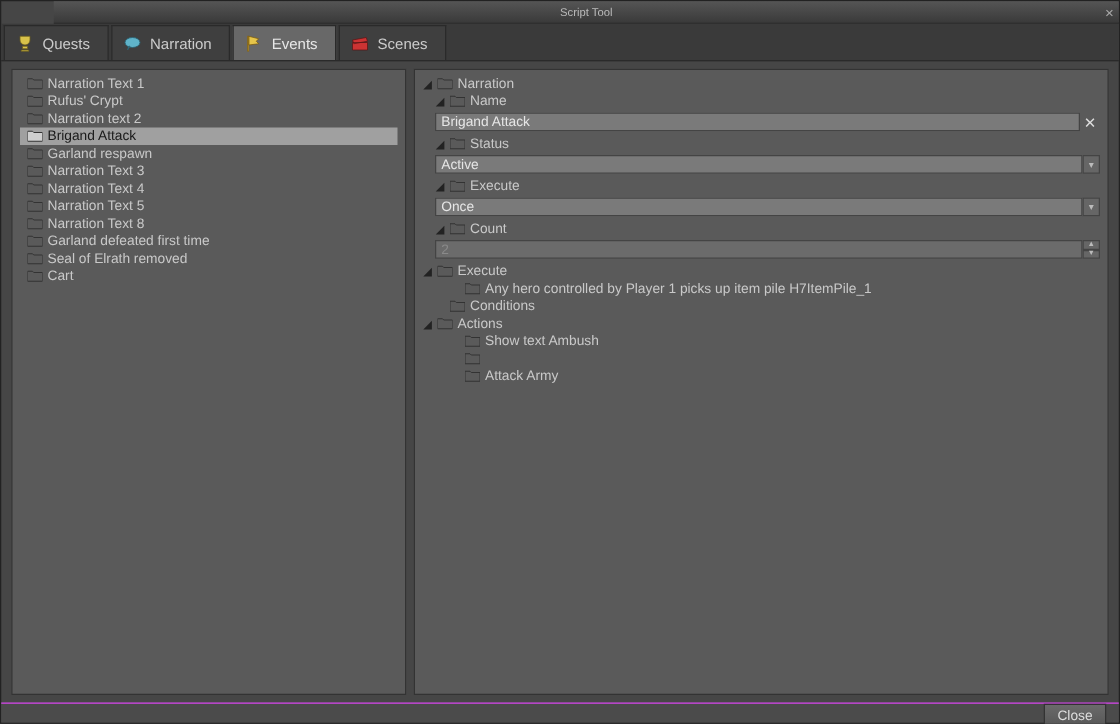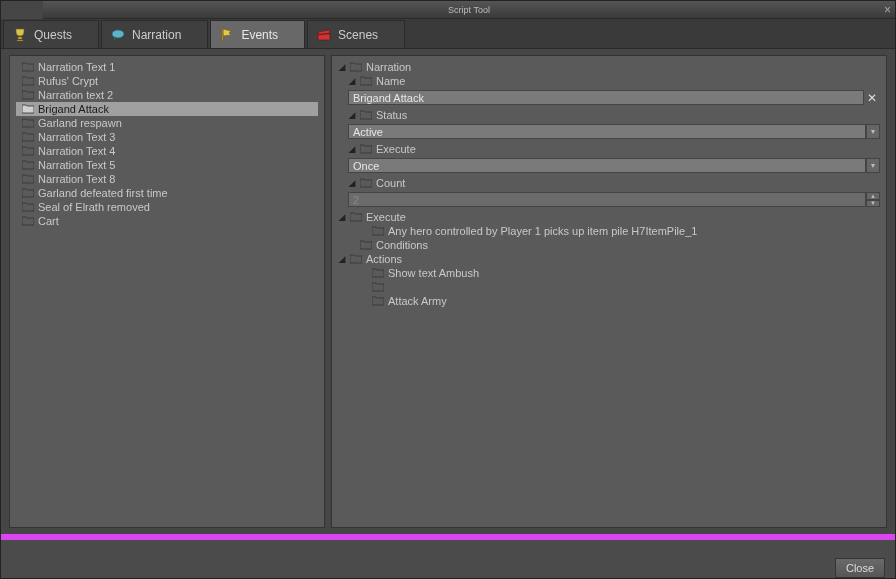--- a/index.html
+++ b/index.html
@@ -2,21 +2,21 @@
 <html><head>
 <meta charset="utf-8">
 <style>
   * { box-sizing: border-box; margin: 0; padding: 0; font-family: Arial, sans-serif; }
   body { background: #1a1a1a; width: 896px; height: 579px; overflow: hidden; }
   .window { width: 896px; height: 579px; background: #464646; display: flex; flex-direction: column; border: 1px solid #222; }
   .titlebar { height: 18px; background: linear-gradient(#555,#3a3a3a); display: flex; align-items: center; position: relative; border-bottom: 1px solid #2a2a2a; margin-left: 42px; }
   .titlebar-title { flex: 1; text-align: center; color: #bbb; font-size: 9px; }
   .titlebar-close { position: absolute; right: 4px; top: 2px; color: #aaa; font-size: 12px; cursor: pointer; }
   .tabs { height: 30px; background: #3a3a3a; display: flex; align-items: flex-end; border-bottom: 1px solid #2a2a2a; }
-  .tab { height: 28px; padding: 0 26px 0 8px; display: flex; align-items: center; gap: 6px; color: #ccc; font-size: 12px; border: 1px solid #2a2a2a; border-bottom: none; background: #3f3f3f; cursor: pointer; margin-left: 2px; }
+  .tab { height: 28px; padding: 0 14px 0 8px; display: flex; align-items: center; gap: 6px; color: #ccc; font-size: 12px; border: 1px solid #2a2a2a; border-bottom: none; background: #3f3f3f; cursor: pointer; margin-left: 2px; }
   .tab.active { background: #686868; color: #e8e8e8; }
   .tab-icon { width: 16px; height: 16px; display: inline-flex; align-items: center; justify-content: center; }
   .content { flex: 1; display: flex; gap: 6px; padding: 6px 8px; }
   .panel { background: #5a5a5a; border: 1px solid #333; position: relative; }
   .panel-left { width: 316px; }
   .panel-right { flex: 1; }
   .tree { padding: 4px 6px; color: #c9c9c9; font-size: 11px; }
   .tree-item { display: flex; align-items: center; gap: 4px; height: 14px; padding-left: 6px; cursor: pointer; white-space: nowrap; }
   .tree-item.selected { background: #a0a0a0; color: #1a1a1a; }
   .folder-icon { width: 12px; height: 10px; display: inline-block; }
@@ -26,21 +26,21 @@
   .prop-label { height: 14px; display: flex; align-items: center; gap: 4px; color: #c9c9c9; font-size: 11px; }
   .prop-input-row { display: flex; align-items: center; margin: 2px 0 3px 0; }
   .prop-input { flex: 1; height: 15px; background: #7a7a7a; border: 1px solid #444; color: #e6e6e6; font-size: 11px; padding: 0 4px; outline: none; }
   .prop-input.darker { background: #6b6b6b; color: #8a8a8a; }
   .input-x { width: 16px; text-align: center; color: #ddd; font-size: 12px; cursor: pointer; }
   .dropdown-btn { width: 14px; height: 15px; background: #666; border: 1px solid #444; color: #bbb; font-size: 8px; display: flex; align-items: center; justify-content: center; cursor: pointer; }
   .spinner { width: 14px; display: flex; flex-direction: column; }
   .spinner-btn { height: 7.5px; background: #666; border: 1px solid #444; color: #bbb; font-size: 6px; display: flex; align-items: center; justify-content: center; cursor: pointer; line-height: 1; }
   .indent-1 { padding-left: 10px; }
   .indent-2 { padding-left: 22px; }
-  .footer { height: 44px; background: #4b4b4b; border-top: 6px solid #d946ef; display: flex; justify-content: flex-end; align-items: flex-end; padding: 0 10px; }
+  .footer { height: 16px; background: #4b4b4b; border-top: 1px solid #d946ef; display: flex; justify-content: flex-end; align-items: flex-start; padding: 0 10px; }
   .close-btn { width: 50px; height: 20px; background: linear-gradient(#6a6a6a,#565656); border: 1px solid #333; color: #ddd; font-size: 11px; cursor: pointer; }
 </style>
 </head>
 <body>
 
 <div class="window">
 
   <div class="titlebar">
     <div class="titlebar-title">Script Tool</div>
     <div class="titlebar-close">×</div>

